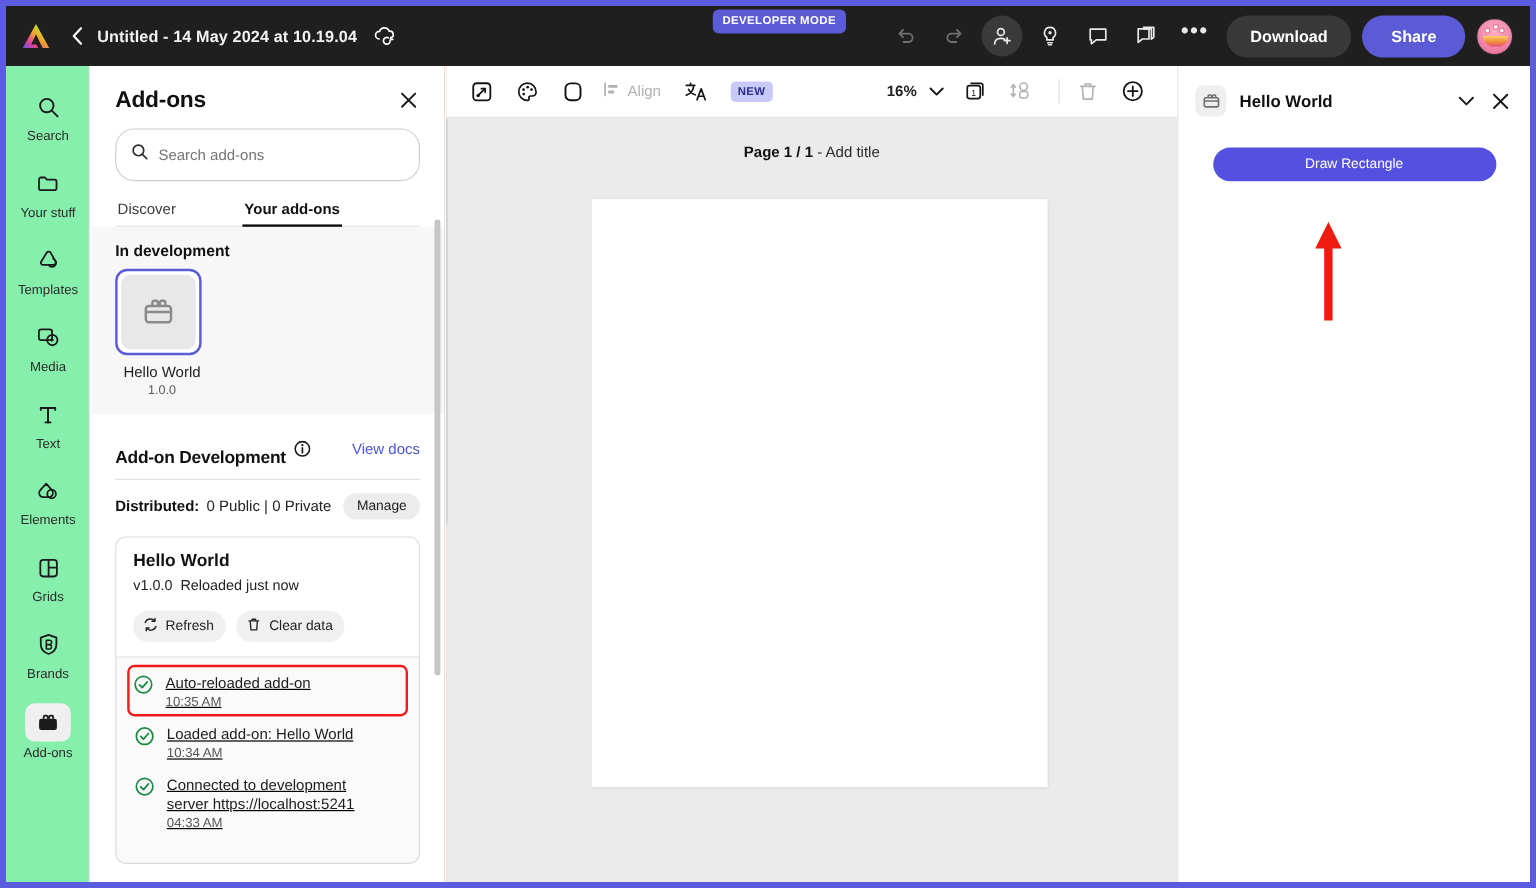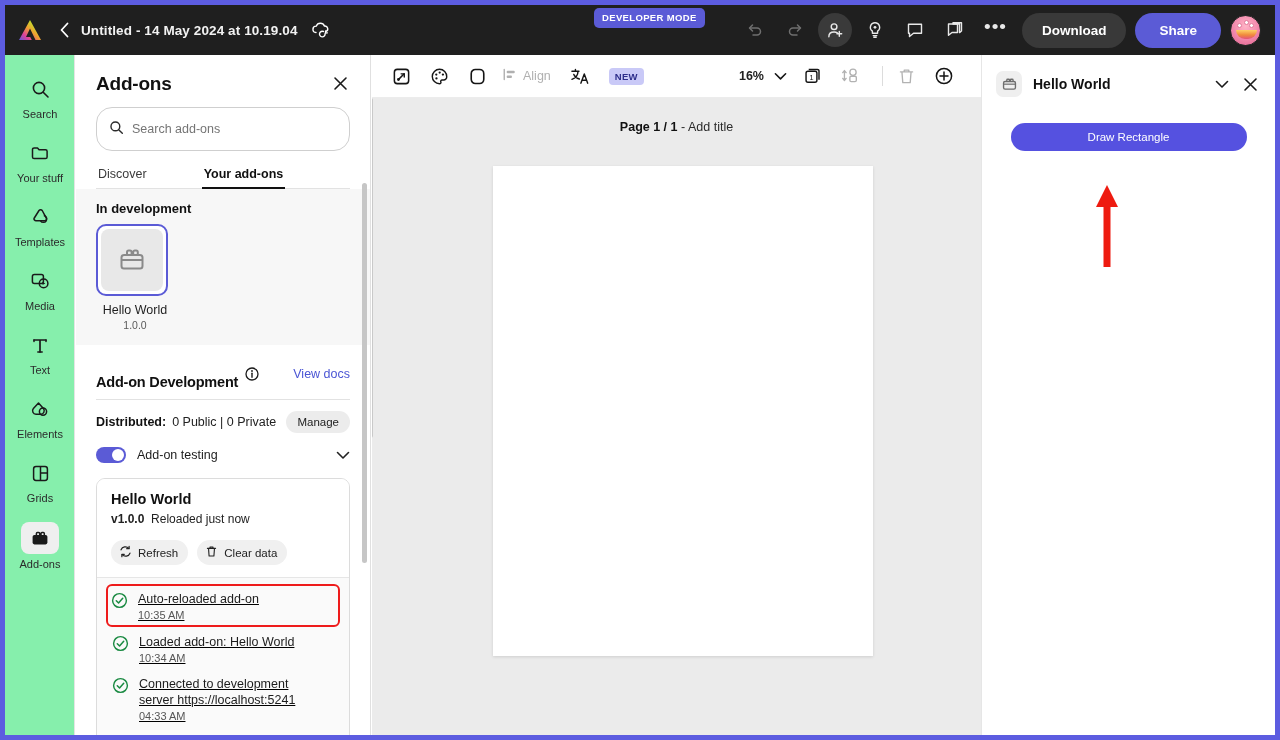--- a/index.html
+++ b/index.html
@@ -161,21 +161,21 @@
   .toggle-lbl { font-size:12.5px; color:#1c1c1c; margin-left:11px; }
   .chev-down { margin-left:auto; color:#222; cursor:pointer; }
 
   .devcard {
     margin:14px 20px 0; border:1px solid #dcdcdc; border-radius:9px;
     background:#fafafa; overflow:hidden;
   }
   .devcard-top { padding:12px 14px 12px; background:#fff; }
   .devcard-title { font-size:14.5px; font-weight:700; color:#111; }
   .devcard-sub { font-size:12px; color:#222; margin-top:5px; }
-  .devcard-sub b { font-weight:700; }
+  .devcard-sub b { font-weight:400; }
   .devcard-actions { display:flex; gap:9px; margin-top:14px; }
   .mini-btn {
     background:#f0f0f0; border:none; border-radius:13px; padding:5px 10px 5px 8px;
     font-size:11.5px; color:#222; display:flex; align-items:center; gap:6px;
     cursor:pointer; font-family:"Liberation Sans",sans-serif;
   }
   .log-list { padding:6px 12px 22px; border-top:1px solid #e6e6e6;text-decoration:underline; }
   .log-item { display:flex; padding:7px 3px 5px; border-radius:6px; }
   .log-item.highlight {
     border:2.5px solid #ee1b1b; padding:5px 3px 4px; margin:0 -3px;
@@ -396,20 +396,29 @@
     </div>
     <div class="rail-item">
       <span class="rail-ico">
         <svg width="19" height="19" viewBox="0 0 19 19">
             <rect x="2.6" y="2.6" width="13.8" height="13.8" rx="2.4" stroke="currentColor" stroke-width="1.5" fill="none"></rect>
             <path d="M9.5 2.6 v13.8 M9.5 9 h6.9" stroke="currentColor" stroke-width="1.5"></path>
           </svg>
       </span>
       <span class="rail-lbl">Grids</span>
     </div>
+    <div class="rail-item">
+      <span class="rail-ico">
+        <svg width="19" height="20" viewBox="0 0 19 20">
+            <path d="M9.5 2 L16 4.4 v5.4 c0 4.3 -3.2 7 -6.5 8.2 C6.2 16.8 3 14.1 3 9.8 V4.4 Z" stroke="currentColor" stroke-width="1.5" fill="none" stroke-linejoin="round"></path>
+            <path d="M7.6 6.6 h2.6 a1.8 1.8 0 0 1 0 3.6 H7.6 Z m0 3.6 h2.9 a1.9 1.9 0 0 1 0 3.7 H7.6 Z" stroke="currentColor" stroke-width="1.3" fill="none" stroke-linejoin="round"></path>
+          </svg>
+      </span>
+      <span class="rail-lbl">Brands</span>
+    </div>
     <div class="rail-item active">
       <span class="rail-ico">
         <svg width="20" height="19" viewBox="0 0 20 19">
             <rect x="2.6" y="6" width="14.8" height="9.4" rx="1.8" fill="currentColor"></rect>
             <path d="M6.4 6 V4.4 a1 1 0 0 1 1 -1 h1.3 a1 1 0 0 1 1 1 V6 M11 6 V4.4 a1 1 0 0 1 1 -1 h1.3 a1 1 0 0 1 1 1 V6" stroke="currentColor" stroke-width="1.5" fill="none"></path>
           </svg>
       </span>
       <span class="rail-lbl">Add-ons</span>
     </div>
   </div>
@@ -466,31 +475,20 @@
               <circle cx="7" cy="4" r=".9" fill="currentColor"></circle>
             </svg>
         </span>
         <span class="viewdocs">View docs</span>
       </div>
       <hr>
       <div class="dist-row">
         <span class="dist-lbl">Distributed:</span>
         <span class="dist-val">0 Public | 0 Private</span>
         <button class="btn-manage">Manage</button>
-      </div>
-      <div class="toggle-row">
-        <div class="toggle">
-            <div class="knob"></div>
-          </div>
-        <span class="toggle-lbl">Add-on testing</span>
-        <span class="chev-down">
-          <svg width="14" height="9" viewBox="0 0 14 9">
-              <path d="M1.5 1.5 L7 7 L12.5 1.5" stroke="currentColor" stroke-width="1.6" fill="none" stroke-linecap="round" stroke-linejoin="round"></path>
-            </svg>
-        </span>
       </div>
     </div>
 
     <div class="devcard">
       <div class="devcard-top">
         <div class="devcard-title">Hello World</div>
         <div class="devcard-sub">
           <b>v1.0.0</b>&nbsp;
           <span>Reloaded just now</span>
         </div>

